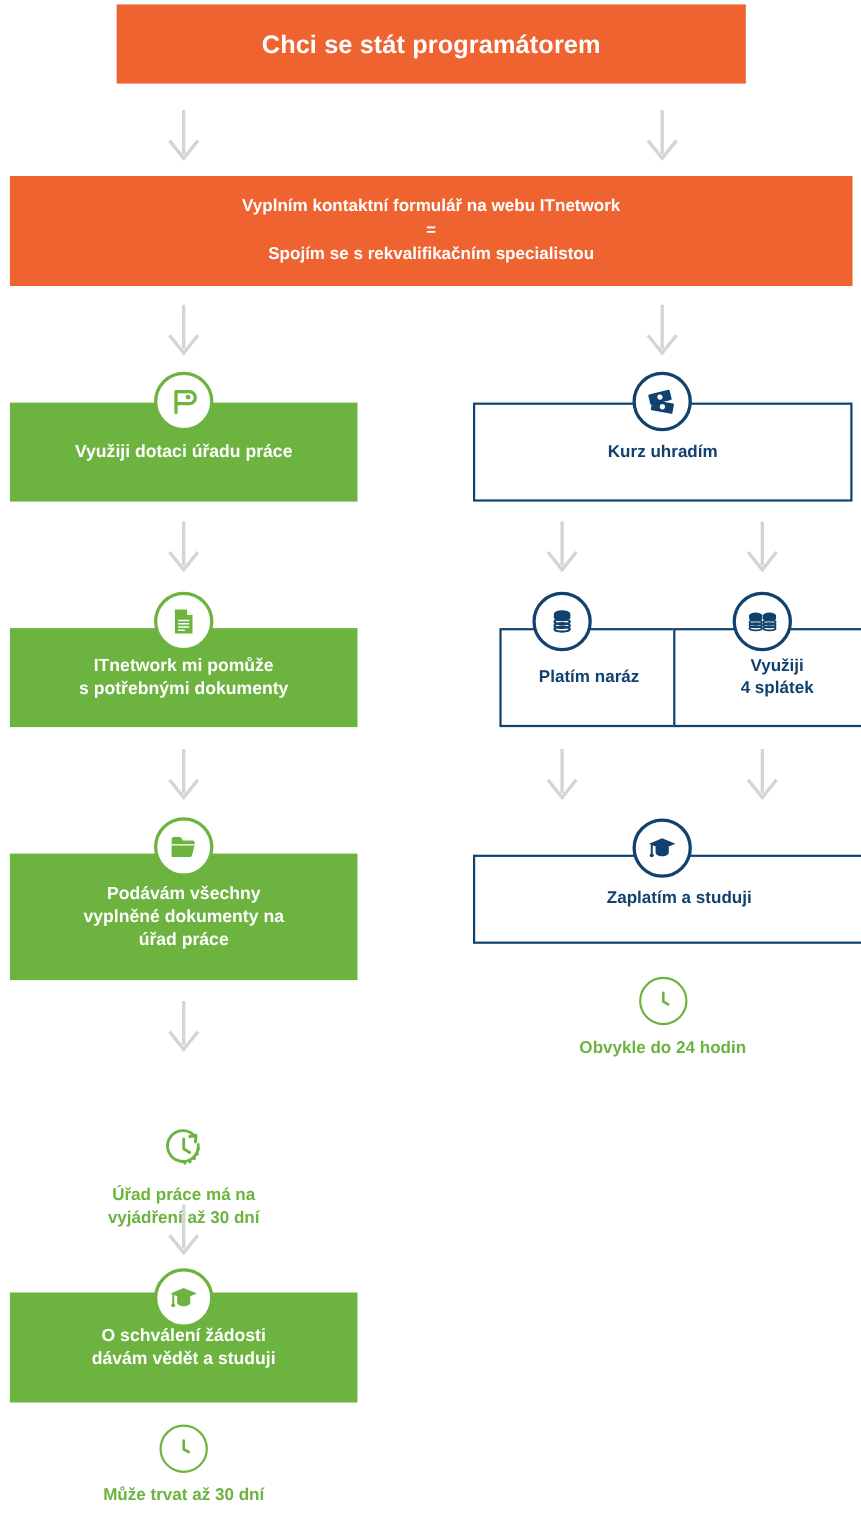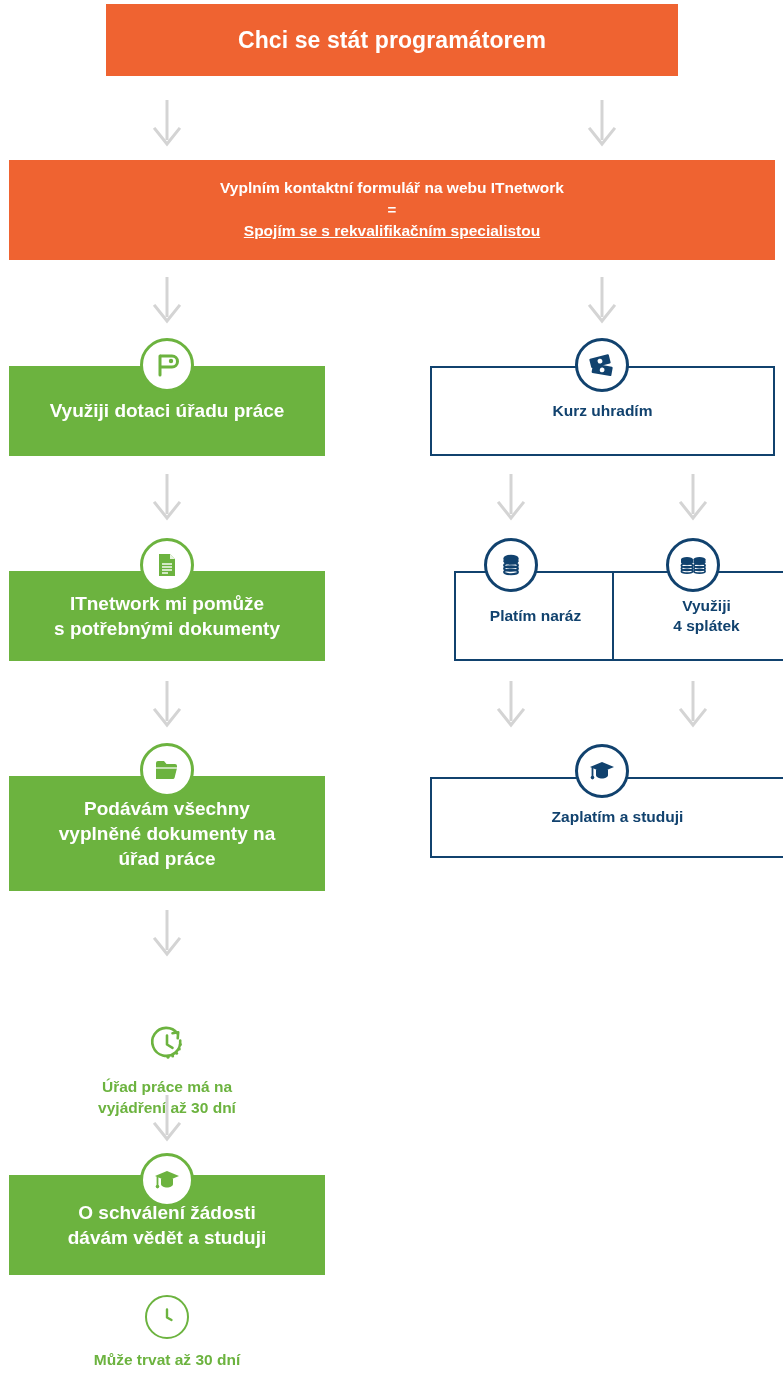--- a/index.html
+++ b/index.html
@@ -32,21 +32,21 @@
   .box-orange {
     background: #ef6331;
     color: #ffffff;
     font-weight: bold;
   }
 
   .box-green {
     background: #6cb33f;
     color: #ffffff;
     font-weight: bold;
-    font-size: 19px;
+    font-size: 16px;
   }
 
   .box-navy {
     background: #ffffff;
     border: 2px solid #11426e;
     color: #11426e;
     font-weight: bold;
     font-size: 15.5px;
   }
 
@@ -123,21 +123,21 @@
   </svg>
   <svg class="arrow" style="left:585px; top:98px;" viewBox="0 0 34 50">
     <path d="M17 2 L17 42" stroke="#d4d4d4" stroke-width="3" fill="none"></path>
     <path d="M5 31 L17 46 L29 31" stroke="#d4d4d4" stroke-width="3" fill="none" stroke-linecap="square"></path>
   </svg>
 
   <div class="box box-orange box-sub" style="left:9px; top:160px; width:766px; height:100px;">
     <div class="box-inner">
       <span style="display:block;">Vyplním kontaktní formulář na webu ITnetwork</span>
       <span class="eq">=</span>
-      <span style="display:block;text-decoration:underline;">Spojím se s rekvalifikačním specialistou</span>
+      <span style="display:block;">Spojím se s rekvalifikačním specialistou</span>
     </div>
   </div>
 
   <svg class="arrow" style="left:150px; top:275px;" viewBox="0 0 34 50">
     <path d="M17 2 L17 42" stroke="#d4d4d4" stroke-width="3" fill="none"></path>
     <path d="M5 31 L17 46 L29 31" stroke="#d4d4d4" stroke-width="3" fill="none" stroke-linecap="square"></path>
   </svg>
   <svg class="arrow" style="left:585px; top:275px;" viewBox="0 0 34 50">
     <path d="M17 2 L17 42" stroke="#d4d4d4" stroke-width="3" fill="none"></path>
     <path d="M5 31 L17 46 L29 31" stroke="#d4d4d4" stroke-width="3" fill="none" stroke-linecap="square"></path>
@@ -337,14 +337,22 @@
   </div>
   <div class="badge badge-navy" style="left:575px; top:744px;">
     <svg width="28" height="24" viewBox="0 0 28 24">
       <path d="M14 3 L26 8 L14 13 L2 8 Z" fill="#11426e"></path>
       <path d="M8 10.5 L8 16 C8 18 11 19.5 14 19.5 C17 19.5 20 18 20 16 L20 10.5" fill="#11426e"></path>
       <path d="M4.5 9 L4.5 17" stroke="#11426e" stroke-width="1.8" stroke-linecap="round"></path>
       <circle cx="4.5" cy="18.6" r="1.8" fill="#11426e"></circle>
     </svg>
   </div>
 
+  <div class="note" style="left:430px; top:888px; width:345px;">
+    <div class="note-icon">
+      <svg width="22" height="22" viewBox="0 0 22 22">
+        <path d="M11 3.5 L11 11.5 L15.5 14" stroke="#6cb33f" stroke-width="2.4" fill="none" stroke-linecap="round" stroke-linejoin="round"></path>
+      </svg>
+    </div>
+    <span style="display:block;">Obvykle do 24 hodin</span>
+  </div>
 
 </div>
 
 </body></html>

